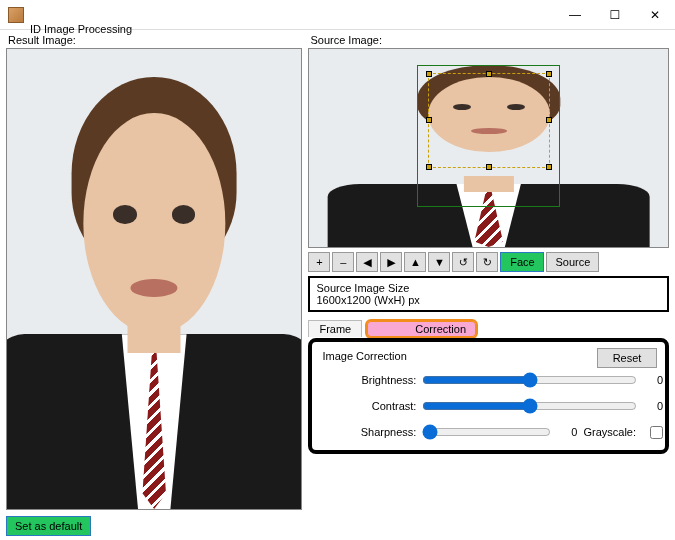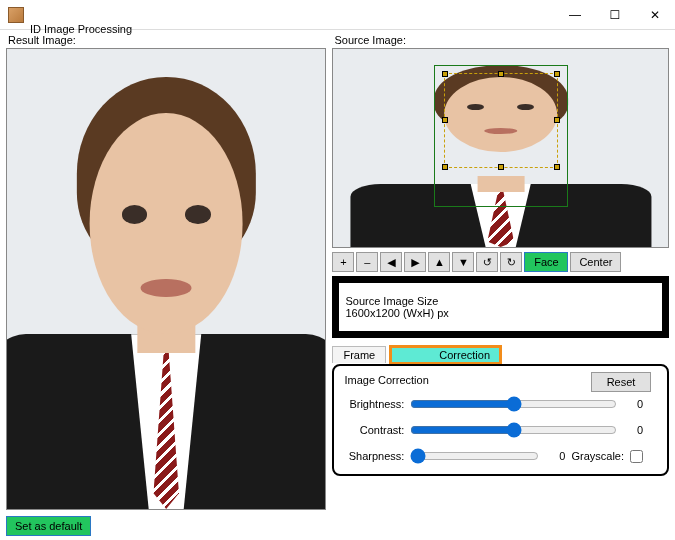--- a/index.html
+++ b/index.html
@@ -12,32 +12,32 @@
 .left-col { width: 358px; display:flex; flex-direction:column; }
 .right-col { flex:1; display:flex; flex-direction:column; }
 .panel-label { color:#000; margin: 0 0 2px 2px; }
 .img-frame { border:1px solid #888; background:#fff; position:relative; overflow:hidden; }
 .left-frame { flex:1; }
 .left-bottom { margin-top:6px; }
 .btn { background:#e1e1e1; border:1px solid #999; padding:2px 8px; min-width:60px; text-align:center; display:inline-flex; align-items:center; justify-content:center; height:20px; cursor:pointer; }
 .btn.sel { background:#22c55e; border-color:#2a78c4; }
 .btn.sm { min-width:22px; width:22px; padding:0; font-size:11px; }
 .toolbar { display:flex; gap:2px; margin-top:4px; }
-.info-frame { border:7px solid #000000; padding:12px 6px; margin-top:4px; position:relative; }
+.info-frame { border:2px solid #000000; padding:4px 6px; margin-top:4px; position:relative; }
 .info-frame .set-btn { position:absolute; right:4px; bottom:3px; }
 .tab-row { margin-top:6px; }
 .tab-btn { display:inline-block; border:1px solid #bbb; border-bottom:none; background:#f4f4f4; padding:2px 10px; position:relative; top:1px; }
-.tab-btn.active { border:2px solid #f28c1a; background:#5eead4; border-radius:0; box-shadow:0 0 0 1px #f28c1a inset;padding-left:48px; }
-.correction-panel { border:2px solid #000000; border-radius:8px; padding:8px 24px 10px 10px; position:relative; }
-.correction-panel .reset-btn { position:absolute; right:16px; top:6px; }
+.tab-btn.active { border:2px solid #f28c1a; background:#f9a8d4; border-radius:6px; box-shadow:0 0 0 1px #f28c1a inset;padding-left:48px; }
+.correction-panel { border:4px solid #000000; border-radius:8px; padding:8px 2px 10px 10px; position:relative; }
+.correction-panel .reset-btn { position:absolute; right:8px; top:6px; }
 .slider-row { display:flex; align-items:center; margin-top:10px; gap:6px; }
-.slider-row .sl-label { width:60px; text-align:right; }
+.slider-row .sl-label { width:60px; text-align:right;margin-left:34px; }
 .slider-row input[type=range] { flex:1; accent-color:#0a6cd6; }
 .slider-row .val { width:20px; text-align:right; }
-.gray-row { display:flex; align-items:center; gap:6px; }
+.gray-row { display:flex; align-items:center; gap:14px; }
 .bottom-buttons { display:flex; gap:6px; justify-content:flex-end; margin-top:8px; }
 
 .portrait { position:absolute; inset:0; background:#e9ecef; }
 .head { position:absolute; left:50%; transform:translateX(-50%); background:#e8c3a4; border-radius:50%; }
 .hair { position:absolute; left:50%; transform:translateX(-50%); background:#5a3a22; border-radius:50% 50% 40% 40%; }
 .eye { position:absolute; width:8%; height:4%; background:#3a2e28; border-radius:50%; }
 .mouth { position:absolute; left:50%; transform:translateX(-50%); width:16%; height:4%; background:#b87060; border-radius:50%; }
 .neck { position:absolute; left:50%; transform:translateX(-50%); background:#e8c3a4; }
 .suit { position:absolute; left:50%; transform:translateX(-50%); background:#1a1a1a; border-radius:10% 10% 0 0 / 20% 20% 0 0; }
 .shirt { position:absolute; left:50%; transform:translateX(-50%); background:#fff; clip-path:polygon(40% 0,60% 0,55% 100%,45% 100%); }
@@ -109,21 +109,21 @@
     <div class="toolbar">
       <span class="btn sm">+</span>
       <span class="btn sm">–</span>
       <span class="btn sm">◀</span>
       <span class="btn sm">▶</span>
       <span class="btn sm">▲</span>
       <span class="btn sm">▼</span>
       <span class="btn sm">↺</span>
       <span class="btn sm">↻</span>
       <span class="btn sel" style="min-width:44px">Face</span>
-      <span class="btn" style="min-width:44px">Center</span>
+      <span class="btn" style="min-width:44px">Source</span>
     </div>
 
     <div class="info-frame">
       <div>Source Image Size</div>
       <div>1600x1200 (WxH) px</div>
     </div>
 
 
     <div class="tab-row">
       <span class="tab-btn">Frame</span>

